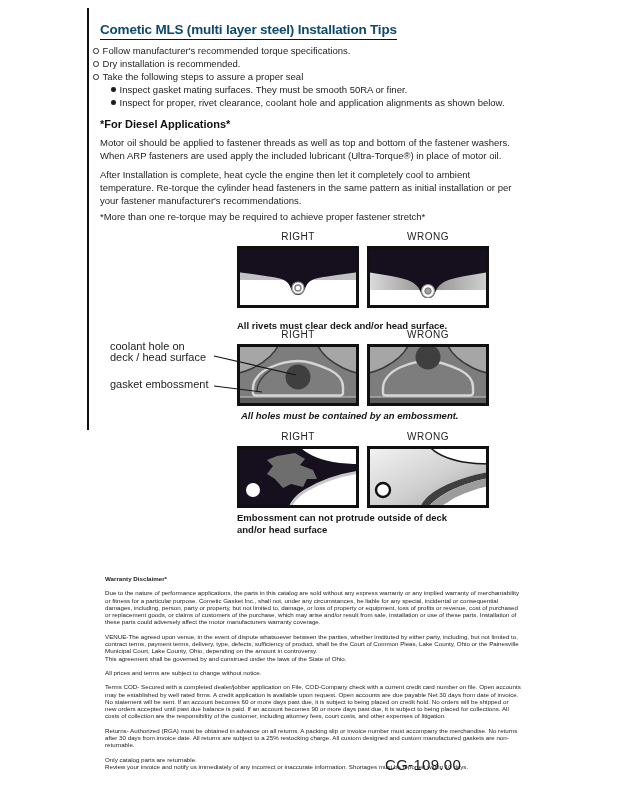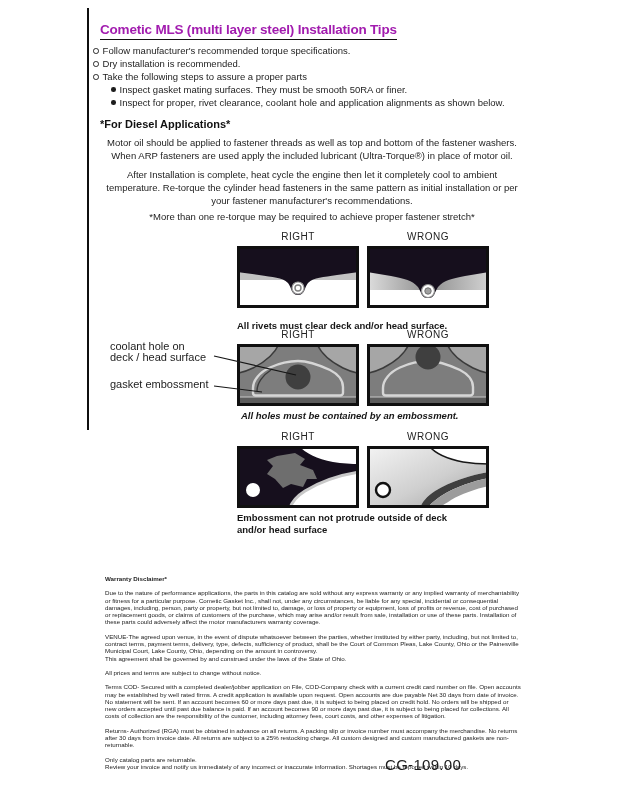--- a/index.html
+++ b/index.html
@@ -1,22 +1,22 @@
 <!DOCTYPE html>
 <html><head>
 <meta charset="utf-8">
 <style>
   html,body{margin:0;padding:0;background:#fff;}
   #page{position:relative;width:618px;height:800px;background:#ffffff;overflow:hidden;
         font-family:"Liberation Sans", sans-serif;color:#1c1c1c;}
   .abs{position:absolute;}
   #left-rule{left:87px;top:8px;width:1.5px;height:422px;background:#0f0f0f;}
   #title{left:100px;top:22px;font-size:13.5px;font-weight:bold;letter-spacing:-0.2px;
-         border-bottom:1.6px solid #111;padding-bottom:2px;color:#a21caf;}
-  .body-txt{font-size:9.5px;line-height:13px;color:#1d1d1d;text-align:center;}
+         border-bottom:1.6px solid #111;padding-bottom:2px;color:#0c4a6e;}
+  .body-txt{font-size:9.5px;line-height:13px;color:#1d1d1d;}
   #bullets{left:93px;top:44px;width:430px;}
   .b-row{display:flex;align-items:flex-start;}
   .b-dot{width:3.6px;height:3.6px;border:1px solid #2a2a2a;border-radius:50%;margin:4px 4px 0 0;flex:none;}
   .sb-row{display:flex;align-items:flex-start;margin-left:18px;}
   .sb-dot{width:4.6px;height:4.6px;background:#1d1d1d;border-radius:50%;margin:4px 4px 0 0;flex:none;}
   #diesel-h{left:100px;top:118px;font-size:11px;font-weight:bold;color:#111;}
   .para{left:100px;width:424px;}
   #para1{top:136px;} #para2{top:168px;} #para3{top:210px;}
   .rw-label{font-size:10px;letter-spacing:0.5px;color:#222;width:122px;text-align:center;}
   .panel{width:122px;height:62px;display:block;}
@@ -41,21 +41,21 @@
     <div class="b-row">
       <span class="b-dot"></span>
       <span>Follow manufacturer's recommended torque specifications.</span>
     </div>
     <div class="b-row">
       <span class="b-dot"></span>
       <span>Dry installation is recommended.</span>
     </div>
     <div class="b-row">
       <span class="b-dot"></span>
-      <span>Take the following steps to assure a proper parts</span>
+      <span>Take the following steps to assure a proper seal</span>
     </div>
     <div class="sb-row">
       <span class="sb-dot"></span>
       <span>Inspect gasket mating surfaces.  They must be smooth 50RA or finer.</span>
     </div>
     <div class="sb-row">
       <span class="sb-dot"></span>
       <span>Inspect for proper, rivet clearance, coolant hole and application alignments as shown below.</span>
     </div>
   </div>

